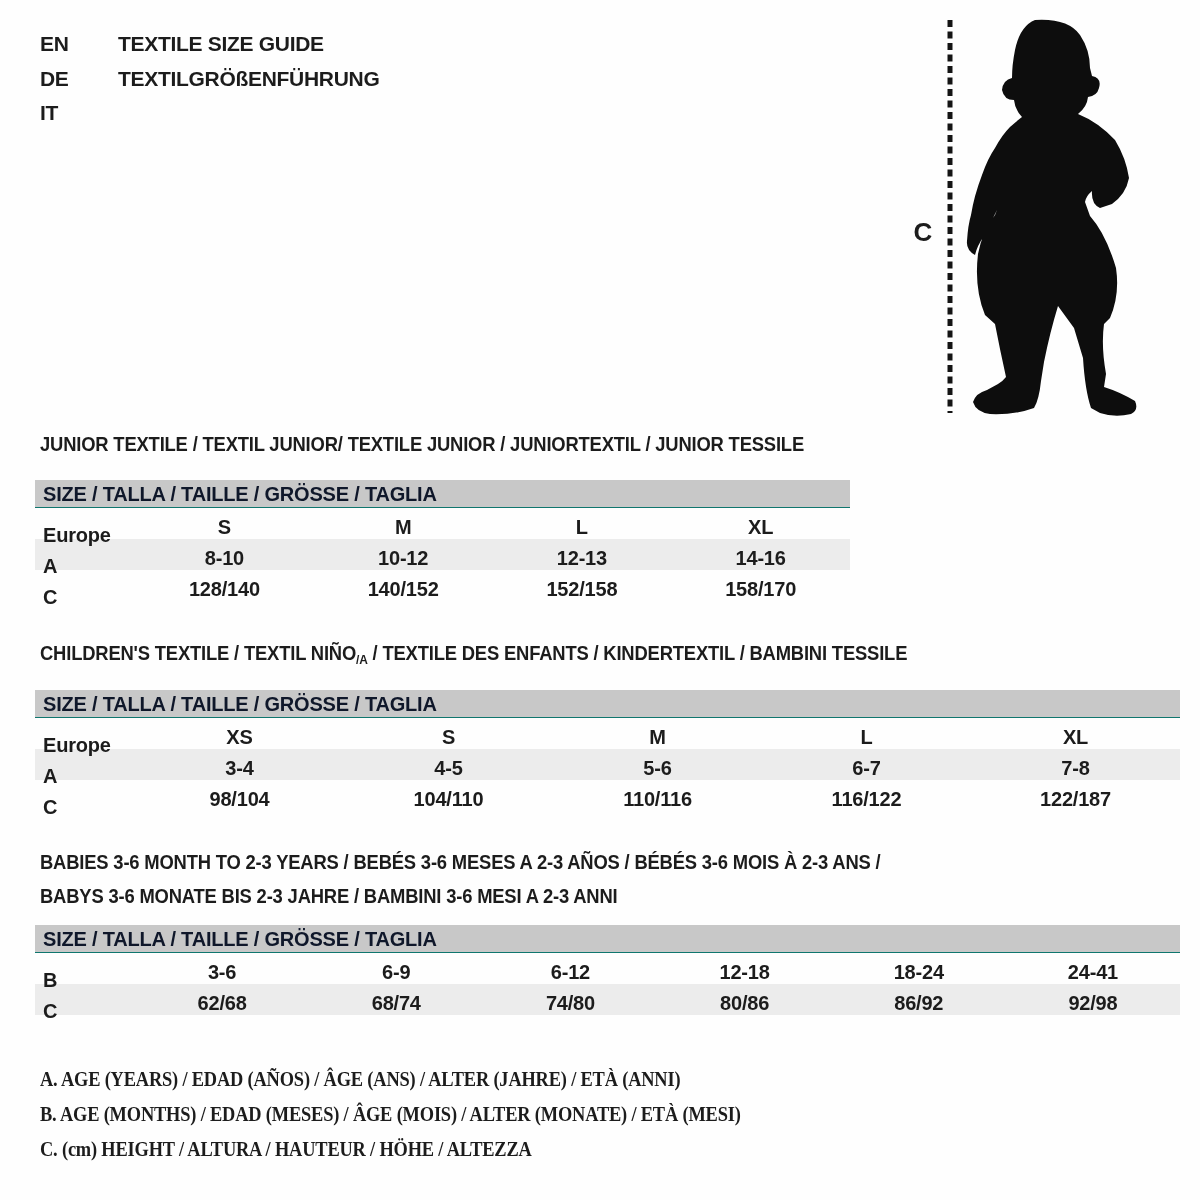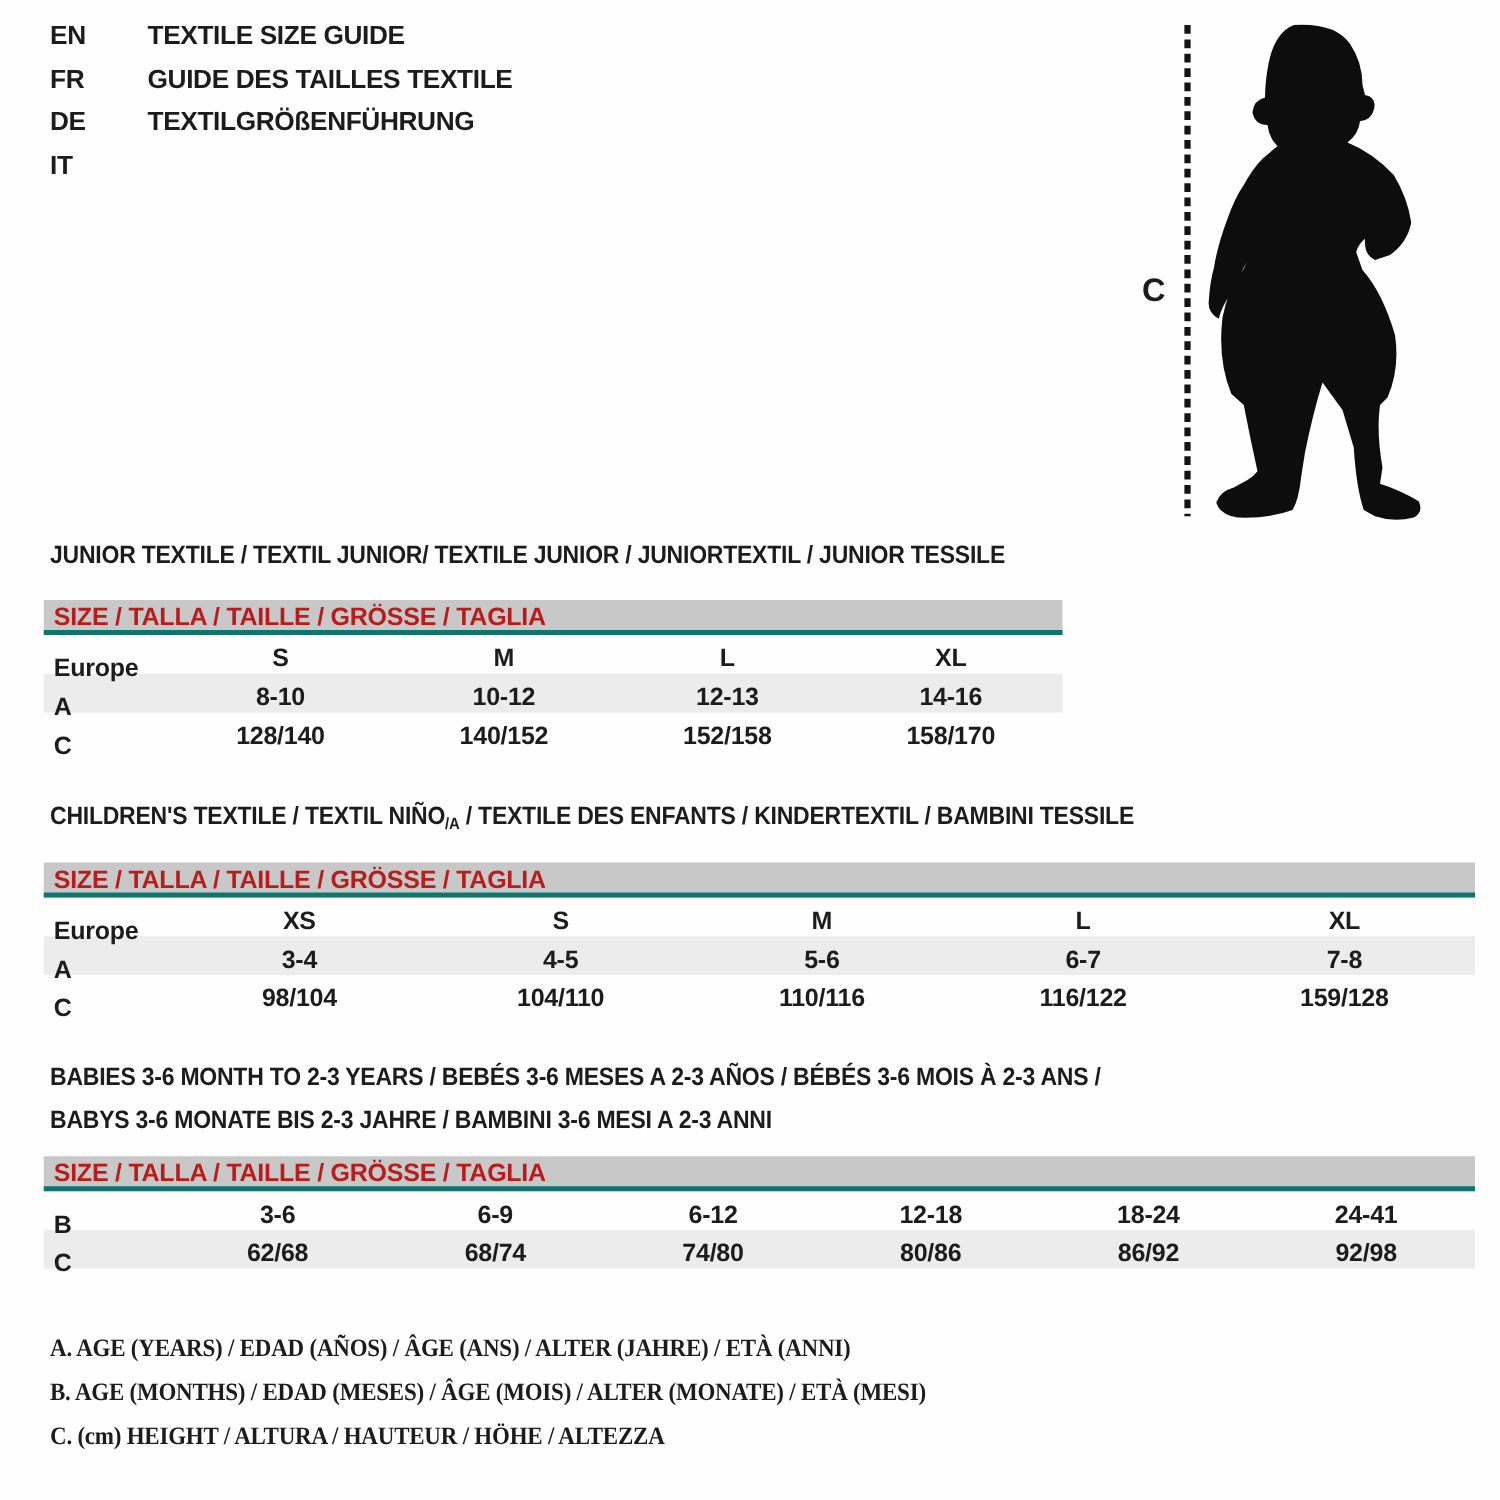--- a/index.html
+++ b/index.html
@@ -7,43 +7,43 @@
     width:1200px;height:1200px;
     background:#ffffff;
     font-family:"Liberation Sans", sans-serif;
     font-weight:700;
     color:#1c1c1c;
     -webkit-font-smoothing:antialiased;
   }
   .canvas{position:relative;width:1200px;height:1200px;overflow:hidden;background:#fefefe;}
 
   
-  .lang-list{position:absolute;left:40px;top:12px;}
+  .lang-list{position:absolute;left:40px;top:27px;}
   .lang-row{display:flex;height:34.5px;align-items:center;font-size:21px;letter-spacing:-0.3px;}
   .lang-code{width:78px;flex:0 0 78px;}
   .lang-label{white-space:nowrap;}
 
   
   .figure{position:absolute;left:940px;top:10px;width:220px;height:410px;}
   .figure path{fill:#0d0d0d;}
   .dash{stroke:#141414;stroke-width:5;stroke-dasharray:7 4.5;fill:none;}
   .fig-c{position:absolute;left:906px;top:217px;width:34px;text-align:center;font-size:26px;}
 
   
   .sec-title{
     position:absolute;left:40px;font-size:20px;line-height:25px;
     transform:scaleX(0.92);transform-origin:0 50%;white-space:nowrap;letter-spacing:-0.2px;
   }
   .sub{font-size:13px;vertical-align:-4px;}
 
   
   .table{position:absolute;left:35px;}
   .band{
-    height:28px;line-height:28px;background:#c8c8c8;border-bottom:4px solid #0f766e;
-    padding-left:8px;font-size:20px;letter-spacing:-0.2px;color:#b91c1c;
+    height:28px;line-height:28px;background:#c8c8c8;border-bottom:1px solid #0f766e;
+    padding-left:8px;font-size:20px;letter-spacing:-0.2px;color:#0f172a;
     box-sizing:border-box;
   }
   .row{display:grid;height:31px;align-items:center;font-size:20px;letter-spacing:-0.2px;}
   .cols4{grid-template-columns:100px repeat(4,1fr);}
   .cols5{grid-template-columns:100px repeat(5,1fr);}
   .cols6{grid-template-columns:100px repeat(6,1fr);}
   .cell{text-align:center;}
   .lab{text-align:left;padding-left:8px;margin-top:16px;}
   .alt{background:#ececec;}
 
@@ -56,24 +56,20 @@
 </style>
 </head>
 <body>
 
 <div class="canvas">
 
   <div class="lang-list">
     <div class="lang-row">
       <span class="lang-code">EN</span>
       <span class="lang-label">TEXTILE SIZE GUIDE</span>
-    </div>
-    <div class="lang-row">
-      <span class="lang-code">FR</span>
-      <span class="lang-label">GUIDE DES TAILLES TEXTILE</span>
     </div>
     <div class="lang-row">
       <span class="lang-code">DE</span>
       <span class="lang-label">TEXTILGRÖßENFÜHRUNG</span>
     </div>
     <div class="lang-row">
       <span class="lang-code">IT</span>
     </div>
   </div>
 
@@ -129,21 +125,21 @@
       <div class="cell">5-6</div>
       <div class="cell">6-7</div>
       <div class="cell">7-8</div>
     </div>
     <div class="row cols5">
       <div class="cell lab">C</div>
       <div class="cell">98/104</div>
       <div class="cell">104/110</div>
       <div class="cell">110/116</div>
       <div class="cell">116/122</div>
-      <div class="cell">159/128</div>
+      <div class="cell">122/187</div>
     </div>
   </div>
 
   <div class="sec-title" style="top:850px;">BABIES 3-6 MONTH TO 2-3 YEARS / BEBÉS 3-6 MESES A 2-3 AÑOS / BÉBÉS 3-6 MOIS À 2-3 ANS /</div>
   <div class="sec-title" style="top:884px;">BABYS 3-6 MONATE BIS 2-3 JAHRE / BAMBINI 3-6 MESI A 2-3 ANNI</div>
   <div class="table" style="top:925px;width:1145px;">
     <div class="band">SIZE / TALLA / TAILLE / GRÖSSE / TAGLIA</div>
     <div class="row cols6">
       <div class="cell lab">B</div>
       <div class="cell">3-6</div>

